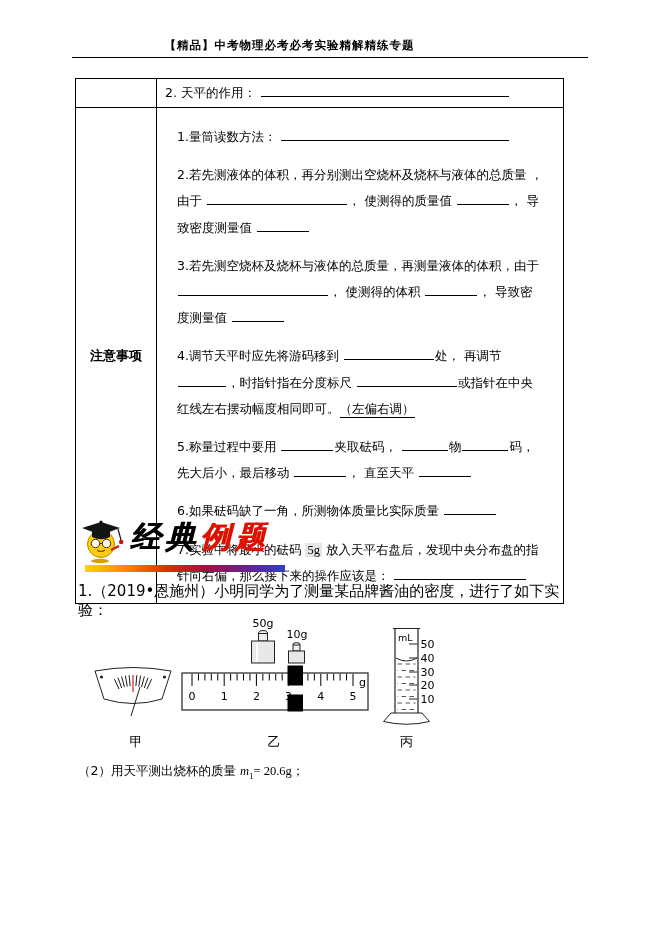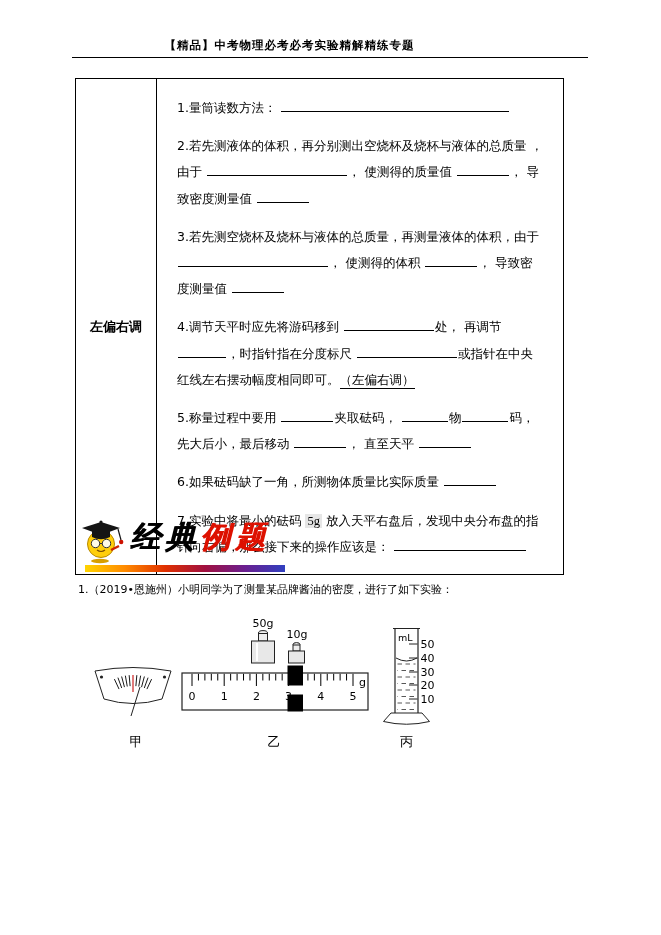--- a/index.html
+++ b/index.html
@@ -26,42 +26,46 @@
   .note-line{margin:12px;}
 
   .badge{position:absolute;left:78px;top:513px;width:225px;height:62px;}
   .badge-mascot{position:absolute;left:0;top:3px;}
   .badge-text{position:absolute;left:52px;top:4px;font-size:30px;font-weight:bold;
     font-style:italic;letter-spacing:5px;white-space:nowrap;
     text-shadow:1px 0 0 currentColor;}
   .badge-red{text-shadow:1px 0 0 currentColor;}
   .badge-bar{position:absolute;left:7px;top:52px;width:200px;height:7px;}
 
-  .q-intro{position:absolute;left:78px;top:582px;width:510px;font-size:11px;}
+  .q-intro{position:absolute;left:78px;top:582px;width:510px;font-size:15px;}
 
   .figure-svg{position:absolute;left:75px;top:612px;}
   .svgt{font-size:11px;font-family:"DejaVu Sans",sans-serif;fill:#000;}
   .svgt-sm{font-size:9.5px;font-family:"DejaVu Sans",sans-serif;fill:#000;}
   .svgt-lbl{font-size:13px;font-family:"DejaVu Sans",sans-serif;fill:#000;}
   .dash{stroke:#444;stroke-width:0.9;stroke-dasharray:4.5 3.5;}
 
   .paras{position:absolute;left:78px;top:757px;width:470px;font-size:12.5px;line-height:28.8px;}
   .paras p{margin:0;}
 </style>
 </head>
 <body>
 
 <div class="header-title">【精品】中考物理必考必考实验精解精练专题</div>
 <div class="header-rule"></div>
 
 <table class="doc-table">
   <tbody>
+    <tr class="r1">
+      <td class="c1"></td>
+      <td class="c2">2. 天平的作用： <span class="blank" style="width: 248px;"></span></td>
+    </tr>
     <tr class="r2">
       <td class="c1">
-        <span>左偏右调</span>
+        <span>注意事项</span>
       </td>
       <td class="c2">
           <div class="note-line">1.量筒读数方法： <span class="blank" style="width: 228px;"></span></div>
           <div class="note-line">2.若先测液体的体积，再分别测出空烧杯及烧杯与液体的总质量 ，由于 <span class="blank" style="width: 140px;"></span>， 使测得的质量值 <span class="blank" style="width: 52px;"></span>， 导致密度测量值 <span class="blank" style="width: 52px;"></span></div>
           <div class="note-line">3.若先测空烧杯及烧杯与液体的总质量，再测量液体的体积，由于 <span class="blank" style="width: 150px;"></span>， 使测得的体积 <span class="blank" style="width: 52px;"></span>， 导致密度测量值 <span class="blank" style="width: 52px;"></span></div>
           <div class="note-line">4.调节天平时应先将游码移到 <span class="blank" style="width: 90px;"></span>处， 再调节 <span class="blank" style="width: 48px;"></span>，时指针指在分度标尺 <span class="blank" style="width: 100px;"></span>或指针在中央红线左右摆动幅度相同即可。<span class="utext">（左偏右调）</span></div>
           <div class="note-line">5.称量过程中要用 <span class="blank" style="width: 52px;"></span>夹取砝码， <span class="blank" style="width: 46px;"></span>物<span class="blank" style="width: 46px;"></span>码，先大后小，最后移动 <span class="blank" style="width: 52px;"></span>， 直至天平 <span class="blank" style="width: 52px;"></span></div>
           <div class="note-line">6.如果砝码缺了一角，所测物体质量比实际质量 <span class="blank" style="width: 52px;"></span></div>
           <div class="note-line">7.实验中将最小的砝码 <span class="math mshade">5g</span> 放入天平右盘后，发现中央分布盘的指针向右偏，那么接下来的操作应该是： <span class="blank" style="width: 132px;"></span></div>
         </td>
@@ -192,13 +196,14 @@
       </g>
     <path d="M391 713 L422 713 L429.5 721.5 Q406.5 727 383.5 721.5 Z" fill="#fff" stroke="#222" stroke-width="1"></path>
   </g>
 
   <text x="136" y="746" text-anchor="middle" class="svgt-lbl">甲</text>
   <text x="274" y="746" text-anchor="middle" class="svgt-lbl">乙</text>
   <text x="406.5" y="746" text-anchor="middle" class="svgt-lbl">丙</text>
 </svg>
 
 <div class="paras">
+  <p>（2）用天平测出烧杯的质量 <span class="math mi">m</span><sub class="math">1</sub><span class="math">= 20.6g</span>；</p>
 </div>
 
 </body></html>

